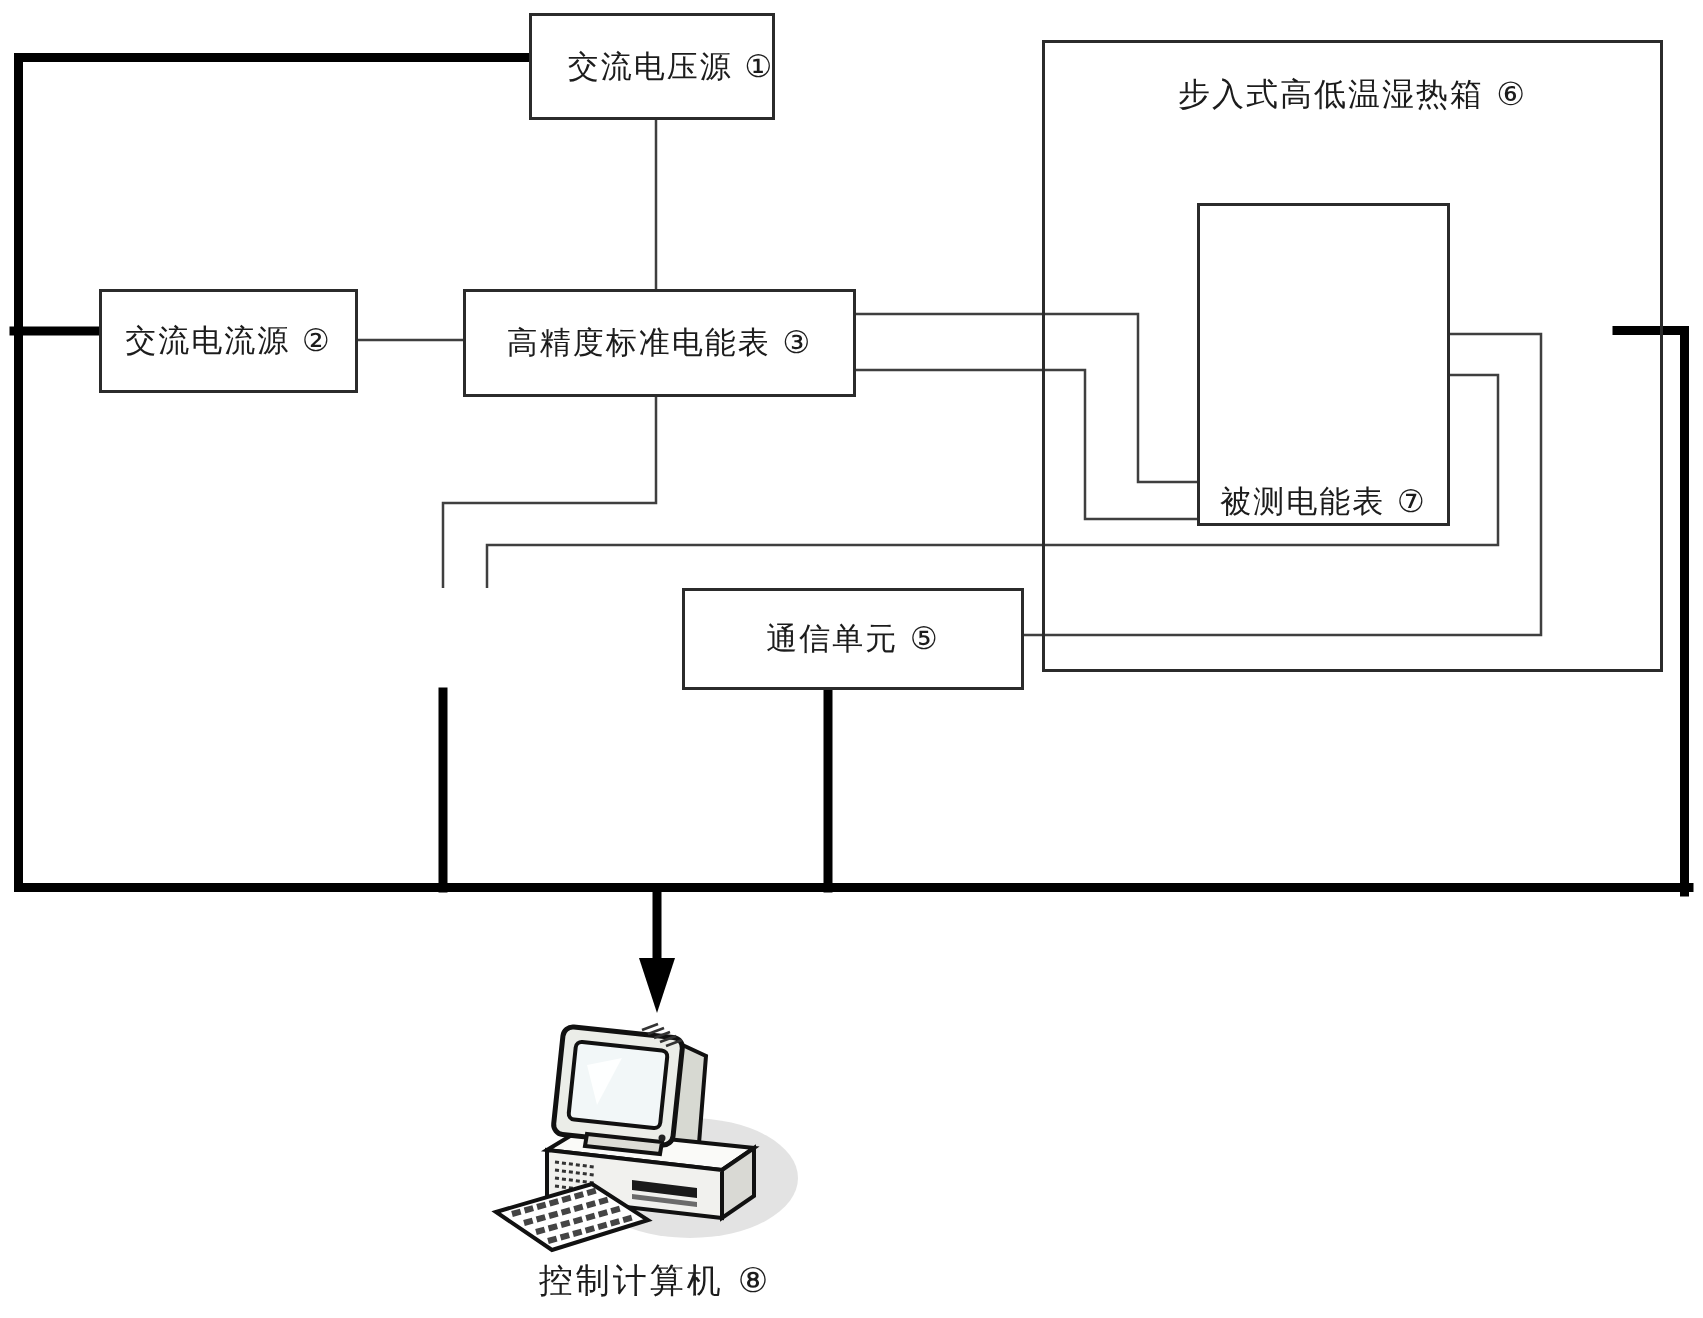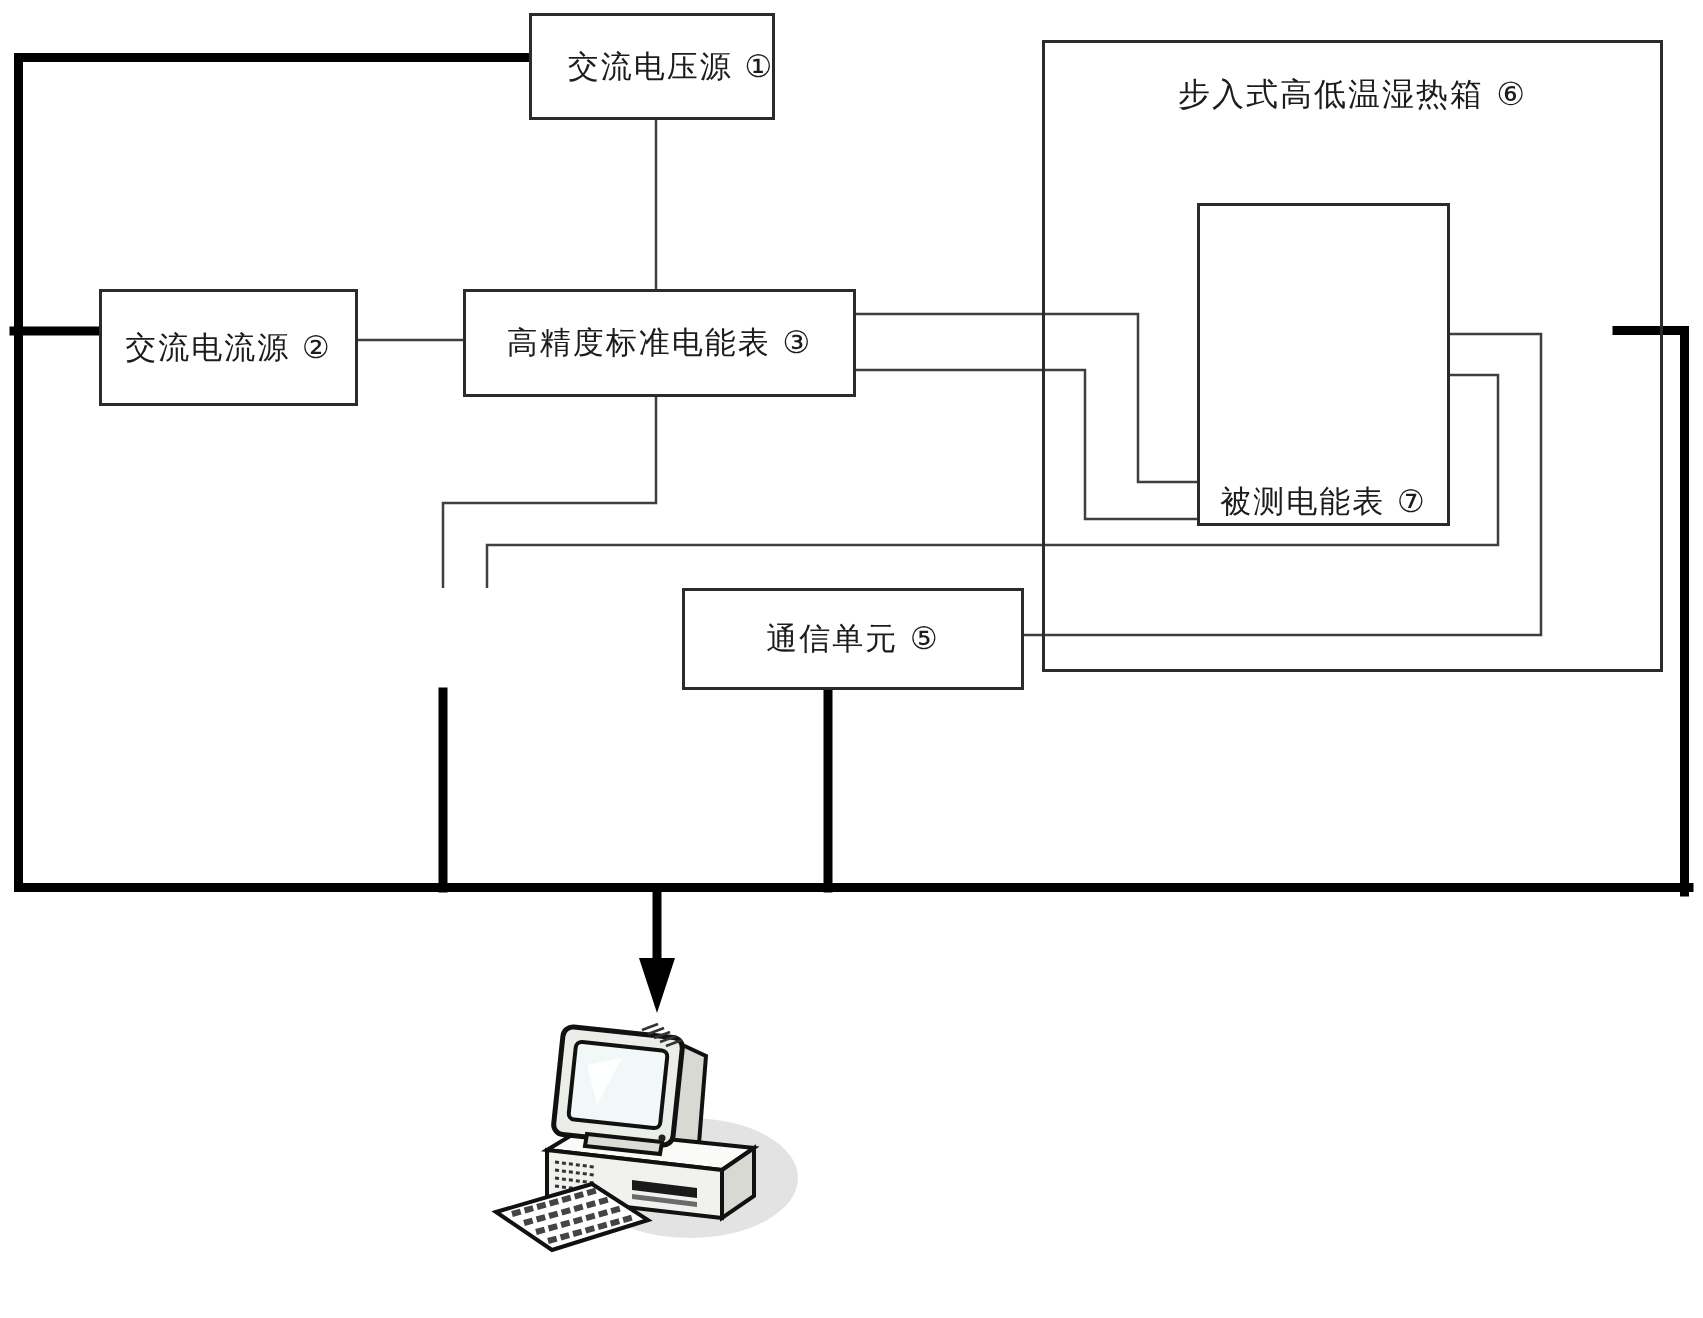--- a/index.html
+++ b/index.html
@@ -31,21 +31,21 @@
   }
   .chamber-title{
     position:absolute;
     top:30px;left:0;width:100%;
     text-align:center;
     font-size:32px;color:#1c1c1c;
     letter-spacing:2px;
     white-space:nowrap;
   }
   #box1{left:529px;top:13px;width:246px;height:107px;padding-left:38px;}
-  #box2{left:99px;top:289px;width:259px;height:117px;}
+  #box2{left:99px;top:289px;width:259px;height:104px;}
   #box3{left:463px;top:289px;width:393px;height:108px;}
   #box4{left:296px;top:588px;width:294px;height:104px;}
   #box5{left:682px;top:588px;width:342px;height:102px;}
   #box6{left:1042px;top:40px;width:621px;height:632px;}
   #box7{left:1197px;top:203px;width:253px;height:323px;align-items:flex-end;}
   #label8{
     position:absolute;
     left:455px;top:1258px;width:400px;
     text-align:center;
     font-size:34px;color:#1c1c1c;
@@ -160,14 +160,15 @@
   </div>
 
   <div class="chamber" id="box6">
     <div class="chamber-title">步入式高低温湿热箱 ⑥</div>
   </div>
 
   <div class="box" id="box7">
     <span>被测电能表 ⑦</span>
   </div>
 
+  <div id="label8">控制计算机 ⑧</div>
 
 </div>
 
 </body></html>

